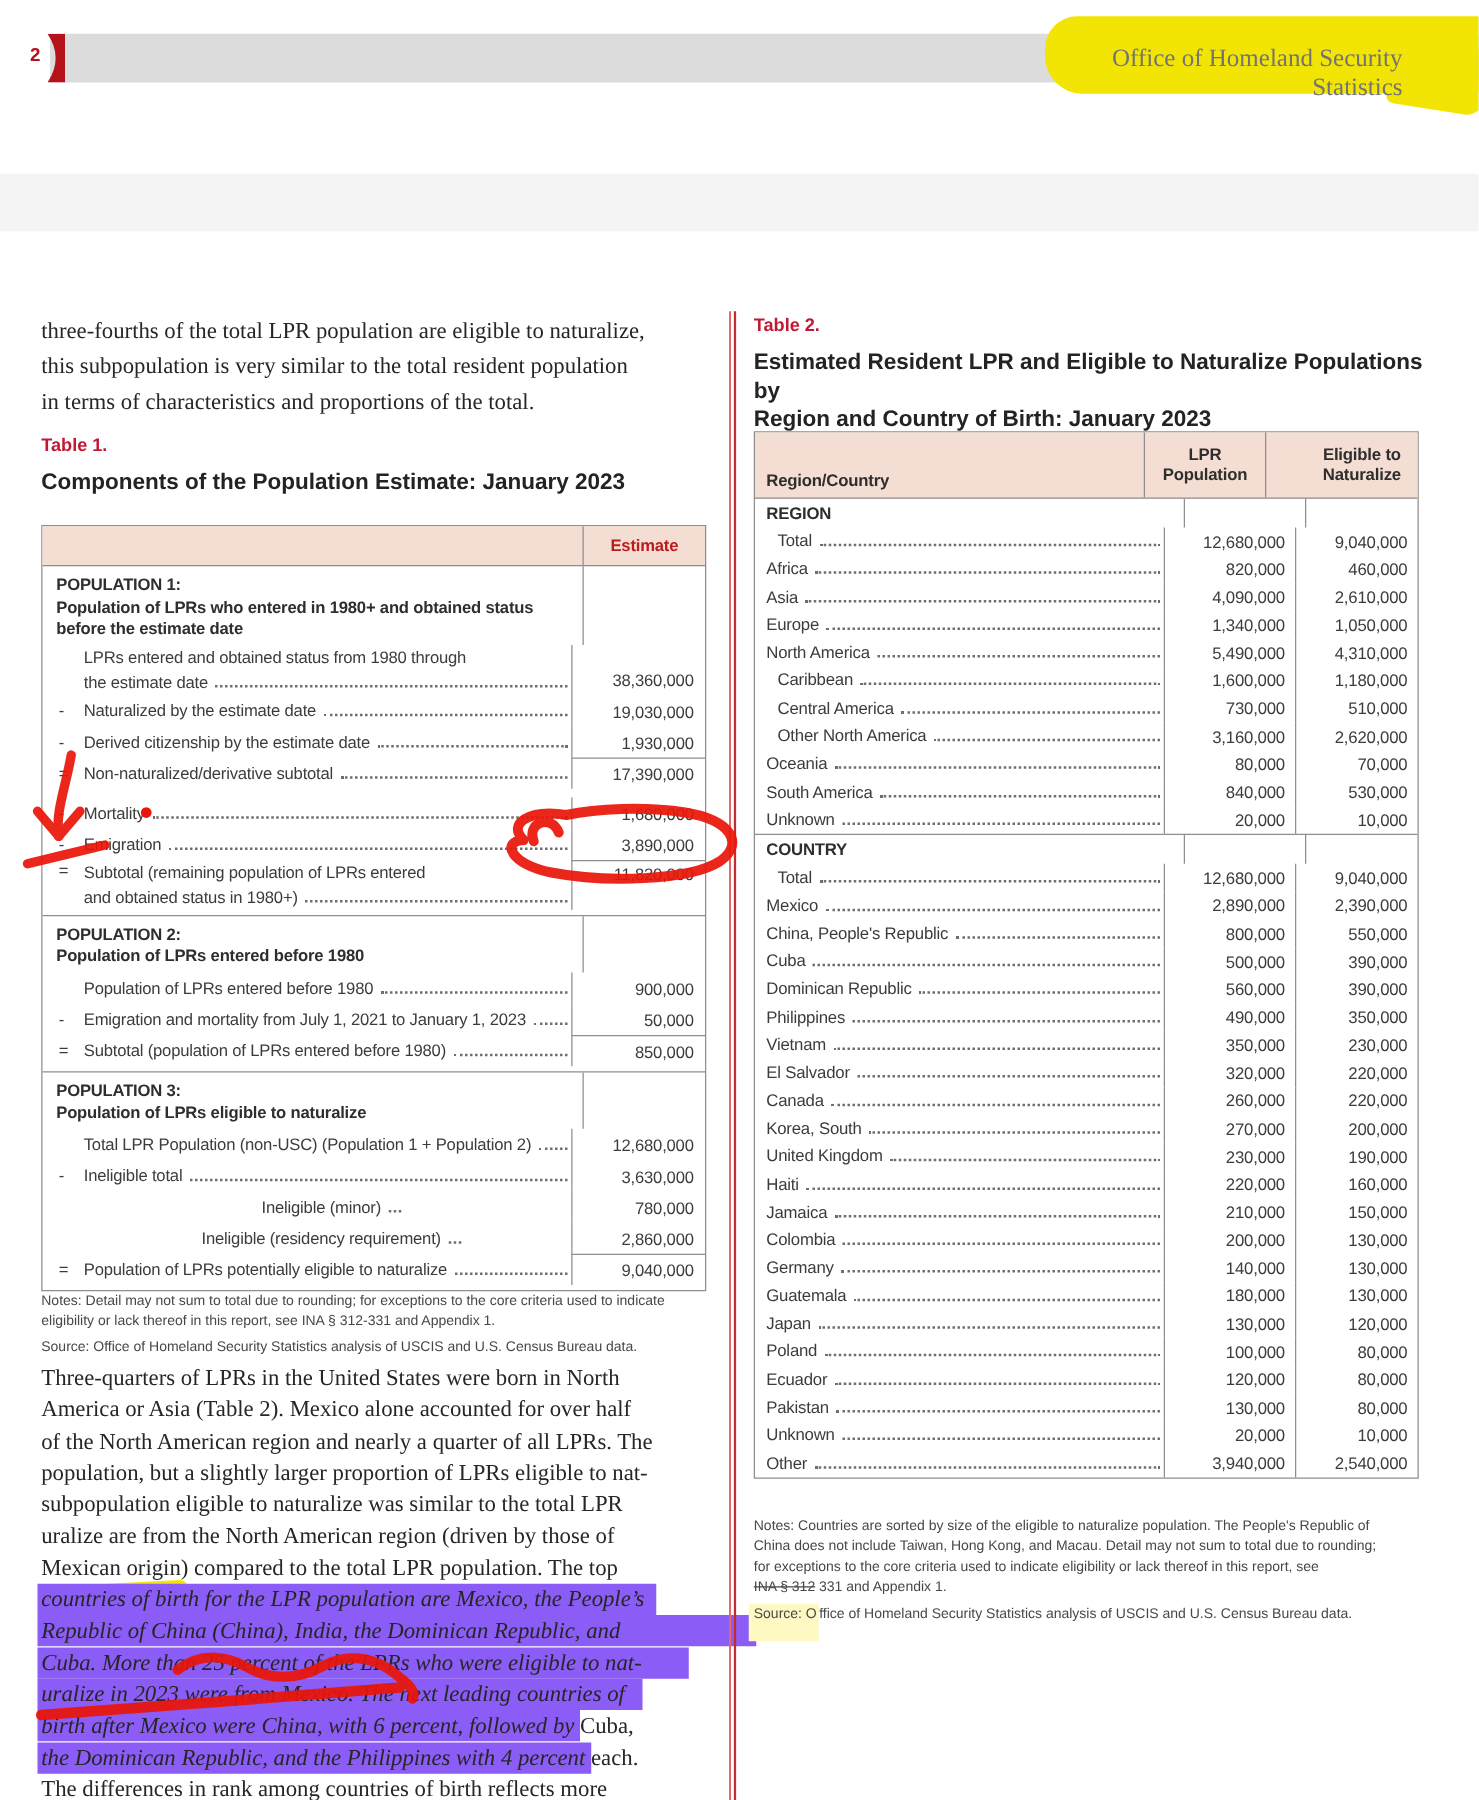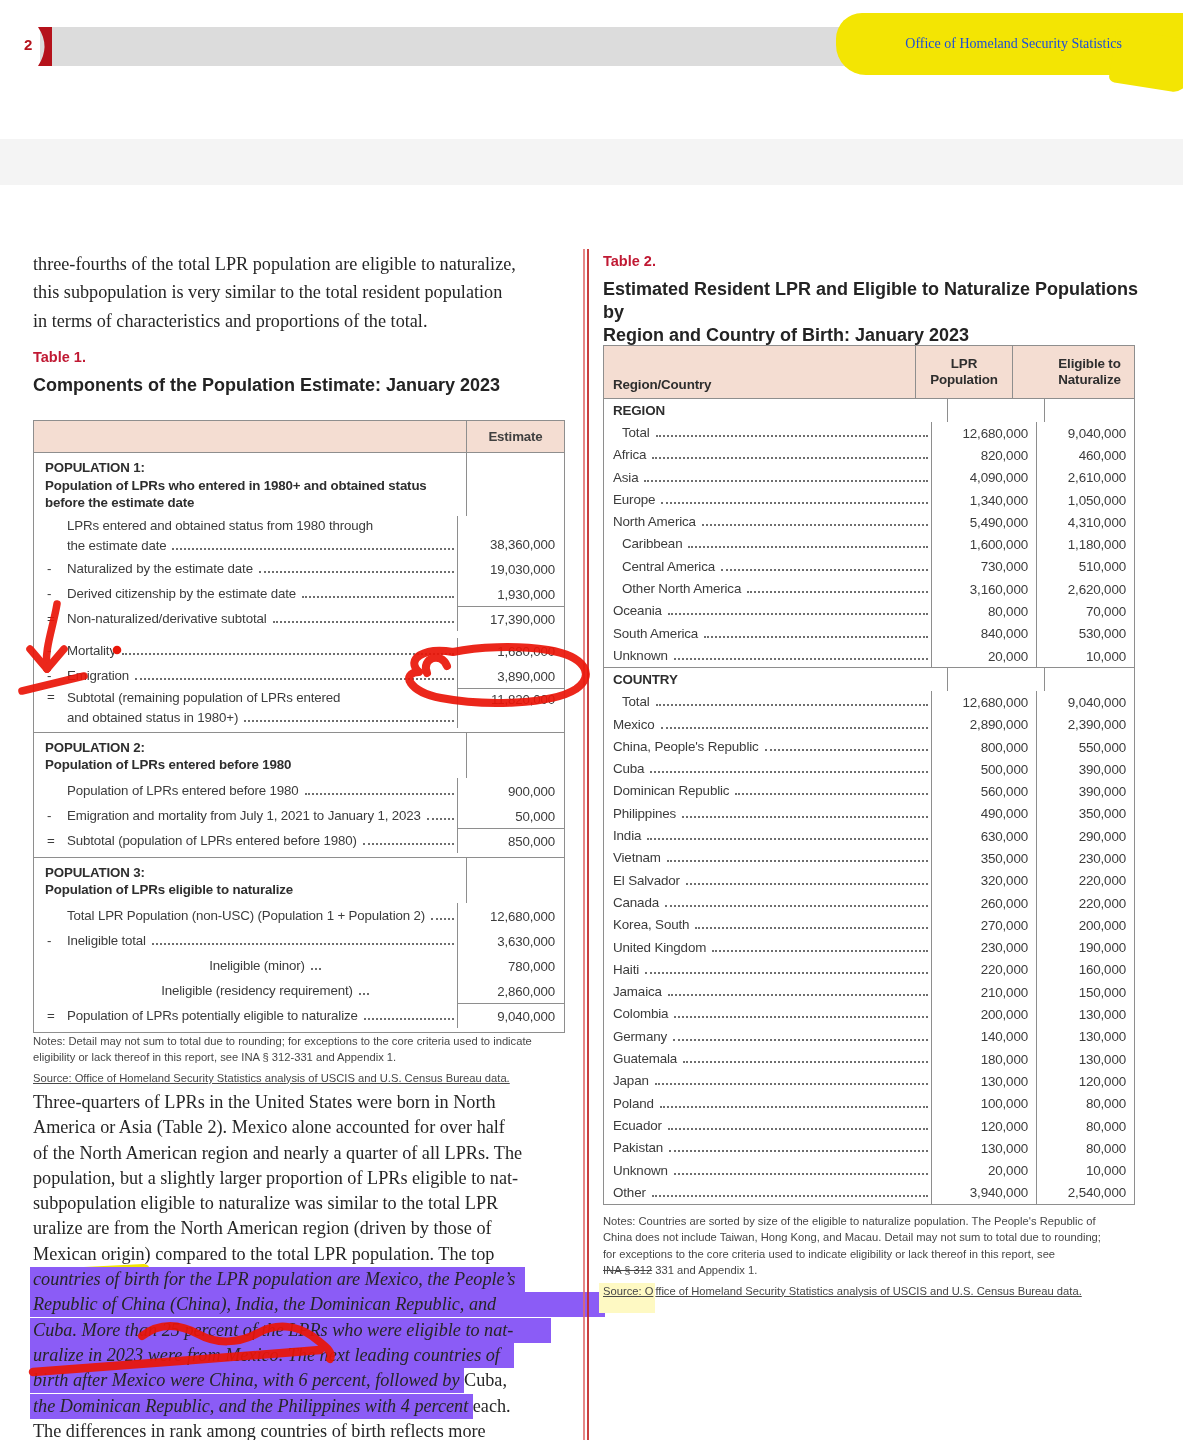--- a/index.html
+++ b/index.html
@@ -9,21 +9,21 @@
   
   .hbar{position:absolute;left:40px;top:27px;width:1143px;height:39px;background:#dcdcdc;}
   .band2{position:absolute;left:0;top:139px;width:1183px;height:46px;background:#f4f4f4;}
   .pagenum{position:absolute;left:24px;top:36px;font-size:15px;font-weight:bold;color:#b5121b;}
   .ptab{position:absolute;left:36px;top:27px;}
   .streak{position:absolute;left:836px;top:13px;width:352px;height:62px;background:#f3e503;
           border-radius:26px 6px 10px 30px;}
   .streak-tail{position:absolute;left:1112px;top:34px;width:78px;height:54px;background:#f3e503;
           transform:rotate(9deg);border-radius:4px 2px 14px 6px;}
   .htitle{position:absolute;left:850px;top:36px;width:272px;text-align:right;
-          font-family:"Liberation Serif","DejaVu Serif",serif;font-size:14px;color:#1d4ed8;}
+          font-family:"Liberation Serif","DejaVu Serif",serif;font-size:20px;color:#737373;}
 
   
   .serif{font-family:"Liberation Serif","DejaVu Serif",serif;color:#262626;}
   .intro{position:absolute;left:33px;top:250px;width:555px;font-size:18.2px;line-height:28.4px;white-space:nowrap;}
   .bodypara{position:absolute;left:33px;top:1090px;width:555px;font-size:18.2px;line-height:25.3px;white-space:nowrap;}
   .hl{background:#8b5cf6;margin-left:-3px;padding:2px 0 3px 3px;font-style:italic;}
   .hl-tick{position:absolute;left:58px;top:1266px;width:92px;height:12px;background:#f3e503;
            transform:rotate(-3deg);border-radius:6px;}
 
   
@@ -31,21 +31,21 @@
   .tbl-title{position:absolute;font-size:18px;font-weight:bold;color:#232323;line-height:23px;}
   .leader{flex:1;min-width:10px;border-bottom:2px dotted #6e6e6e;margin:0 3px 5px 6px;}
   .ltext{white-space:nowrap;}
 
   
   .t1{position:absolute;left:33px;top:420px;width:530px;border:1px solid #8e8e8e;
       font-size:13.3px;letter-spacing:-0.15px;background:#fff;}
   .t1hdr{display:flex;background:#f4ddd2;border-bottom:1px solid #8e8e8e;height:31px;}
   .t1hdr .sp{flex:1;}
   .t1hdr .vh{width:97px;border-left:1px solid #8e8e8e;display:flex;align-items:center;
-             justify-content:center;font-weight:bold;color:#404040;}
+             justify-content:center;font-weight:bold;color:#b91c1c;}
   .t1sec{border-top:1px solid #8e8e8e;}
   .t1sec.first{border-top:none;}
   .t1sh{display:flex;}
   .t1sh .shl{flex:1;padding:6px 6px 4px 11px;font-weight:bold;line-height:17.5px;color:#2e2e2e;}
   .t1sh .shv{width:97px;border-left:1px solid #8e8e8e;}
   .t1r{display:flex;align-items:stretch;}
   .t1r.mt{margin-top:7px;}
   .t1r .op{flex:none;width:20px;padding-left:13px;display:flex;align-items:center;}
   .t1r.multi .op{align-items:flex-start;padding-top:1px;}
   .t1r .lab{flex:1;display:flex;flex-direction:column;justify-content:center;}
@@ -75,21 +75,21 @@
   .t2r .lab{flex:1;display:flex;align-items:baseline;padding-left:9px;line-height:22.3px;}
   .t2r .lab.ind{padding-left:18px;}
   .t2r .v{width:96px;flex:none;border-left:1px solid #8e8e8e;display:flex;align-items:center;
           justify-content:flex-end;padding-right:8px;}
   .t2r .v.v2{width:89px;}
 
   
   .notes{position:absolute;width:545px;font-size:11.2px;line-height:16.4px;color:#474747;white-space:nowrap;}
   .notes.n1{left:33px;top:1033px;}
   .notes.n2{left:603px;top:1213px;}
-  .notes .src{margin-top:4px;text-decoration:underline;}
+  .notes .src{margin-top:4px;}
   .strike{text-decoration:line-through;}
   .nhl{background:#fef9c3;margin-left:-4px;padding:2px 2px 16px 4px;}
 
   
   .overlay{position:absolute;left:0;top:0;z-index:50;pointer-events:none;}
 </style>
 </head>
 <body>
 
 <div class="page">
@@ -594,32 +594,20 @@
             </div>
             <div class="v">
               <span>490,000</span>
             </div>
             <div class="v v2">
               <span>350,000</span>
             </div>
           </div>
           <div class="t2r">
             <div class="lab">
-              <span class="ltext">India</span>
-              <span class="leader"></span>
-            </div>
-            <div class="v">
-              <span>630,000</span>
-            </div>
-            <div class="v v2">
-              <span>290,000</span>
-            </div>
-          </div>
-          <div class="t2r">
-            <div class="lab">
               <span class="ltext">Vietnam</span>
               <span class="leader"></span>
             </div>
             <div class="v">
               <span>350,000</span>
             </div>
             <div class="v v2">
               <span>230,000</span>
             </div>
           </div>

